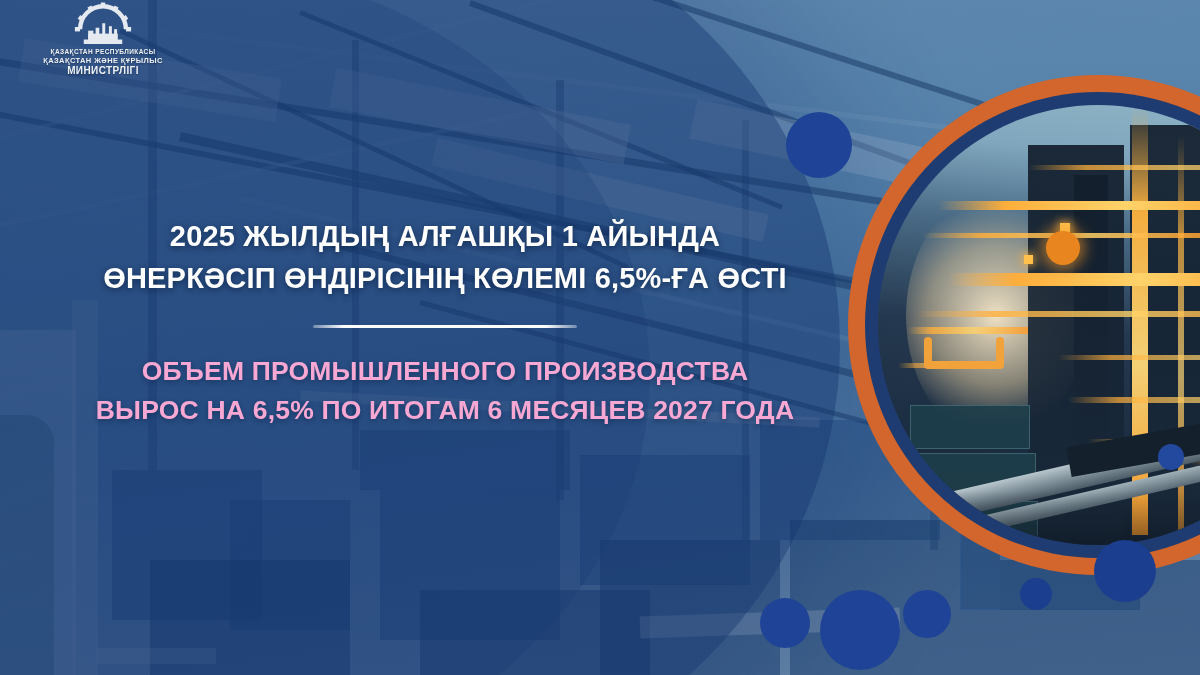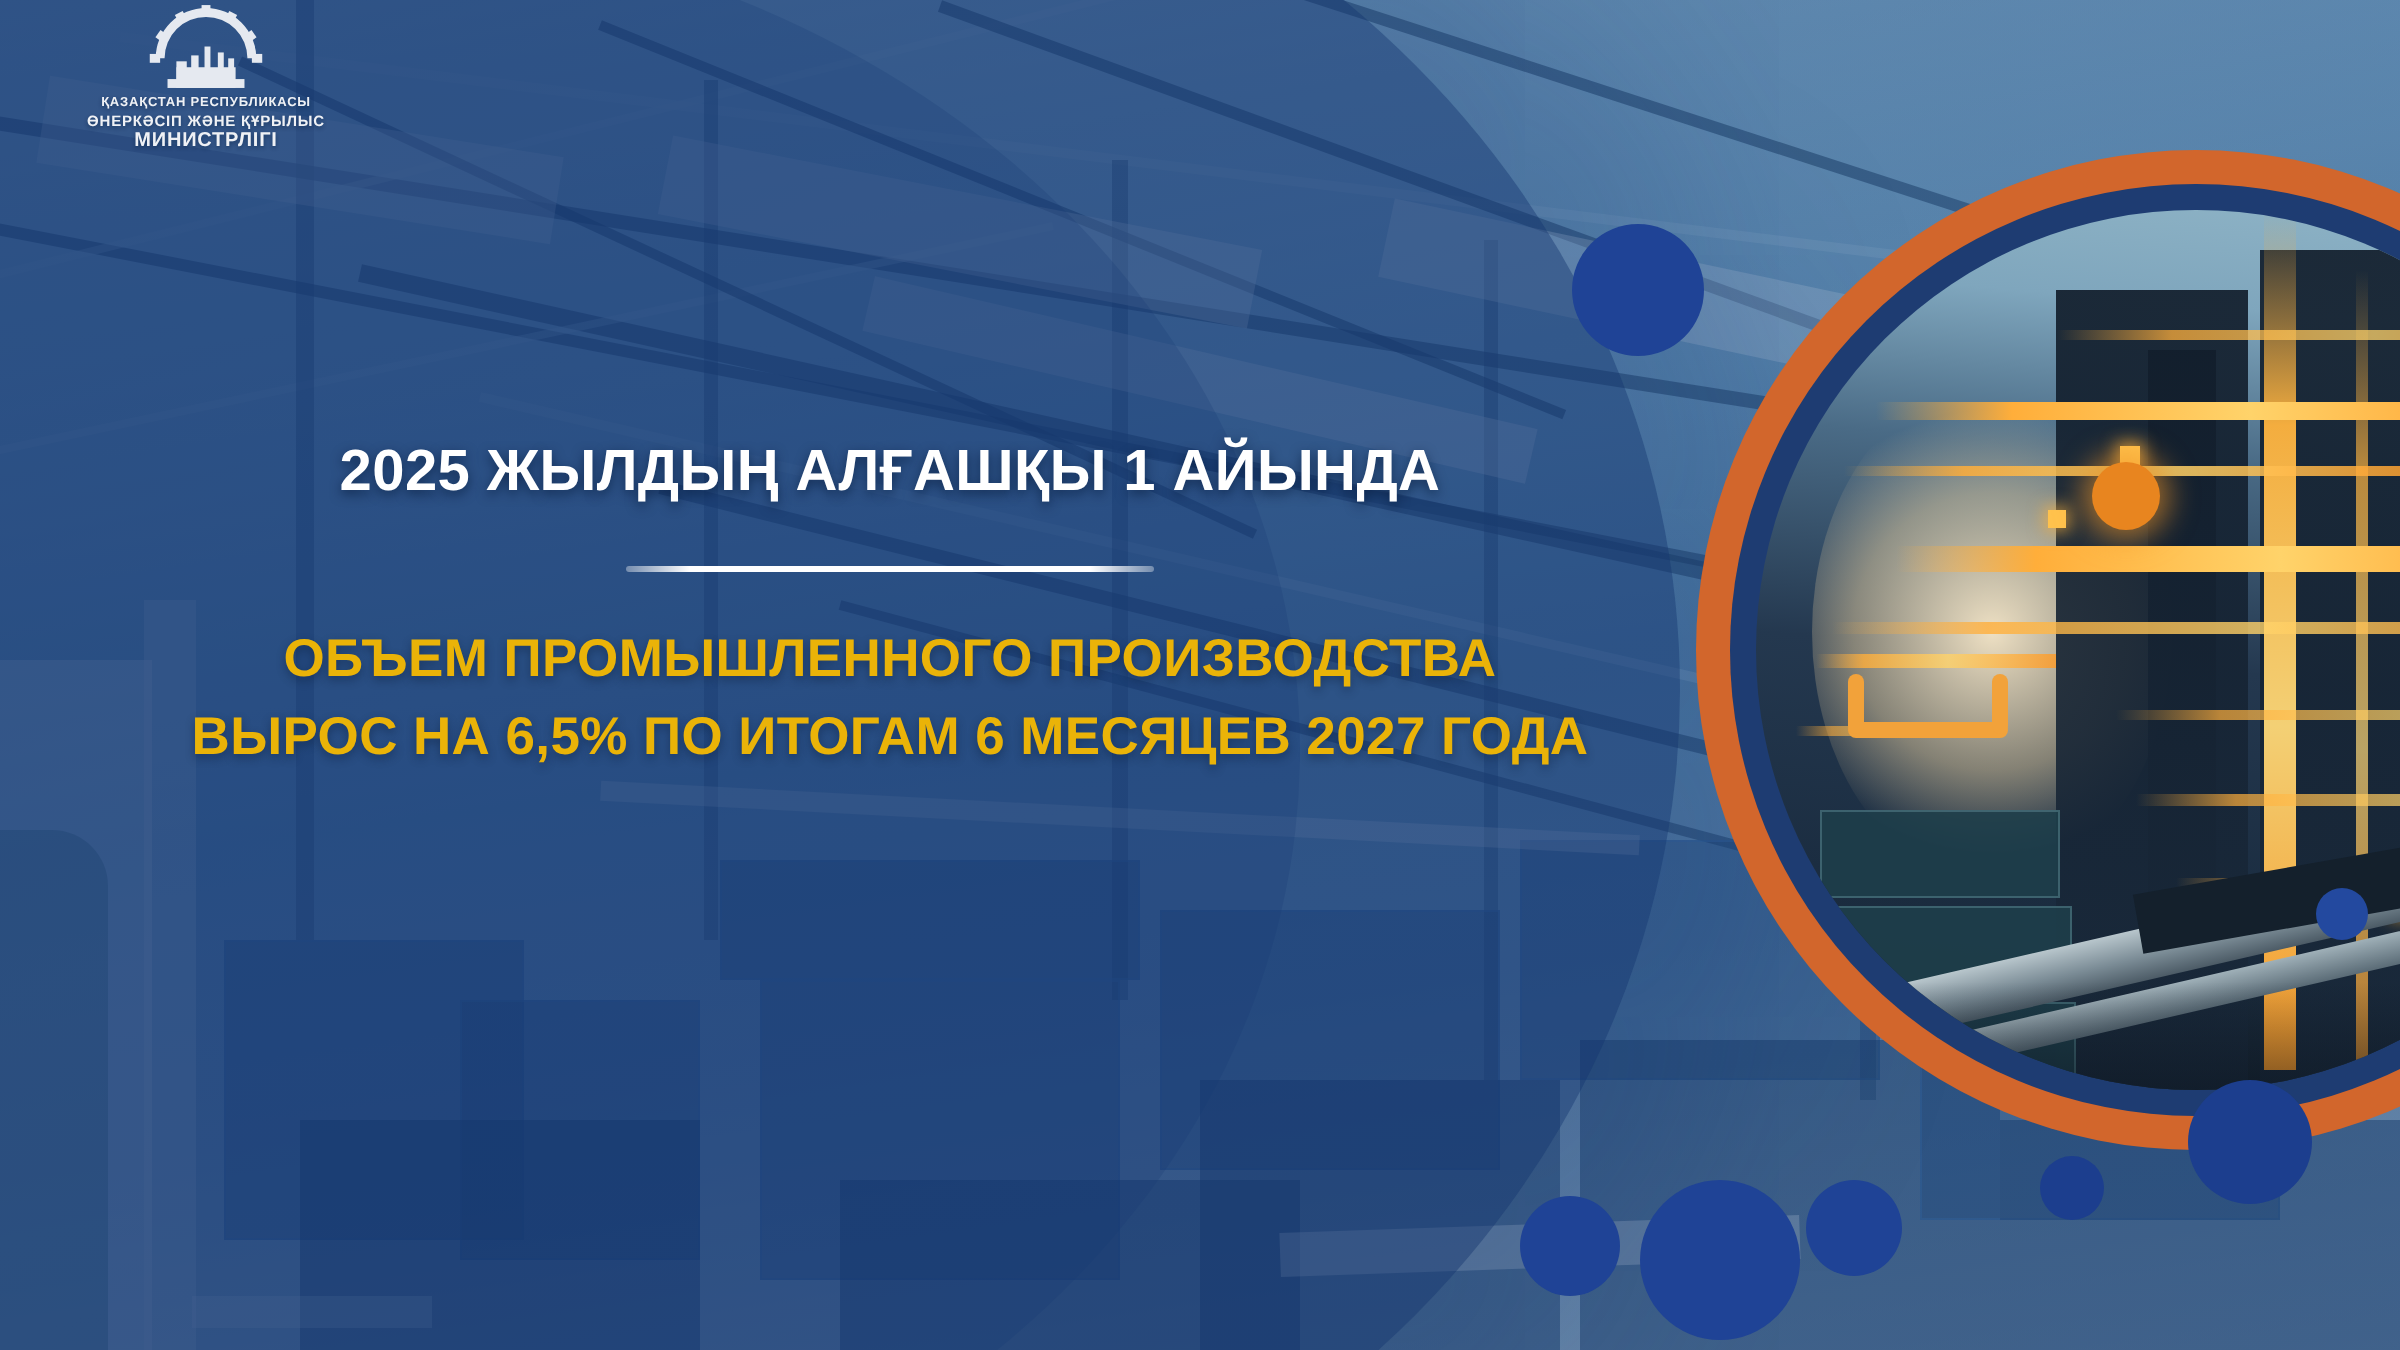--- a/index.html
+++ b/index.html
@@ -70,21 +70,21 @@
     color:#ffffff; font-weight:700; font-size:29px; letter-spacing:.2px;
     line-height:1.45; white-space:nowrap;
     text-shadow:0 2px 6px rgba(4,22,52,.6);
   }
   .divider {
     width:264px; height:3px; margin:26px auto 24px;
     background:linear-gradient(90deg, rgba(255,255,255,.35) 0%, #ffffff 12%, #ffffff 88%, rgba(255,255,255,.35) 100%);
     border-radius:2px;
   }
   .ru-line {
-    color:#eab308; font-weight:700; font-size:26.5px; letter-spacing:.2px;
+    color:#f9a8d4; font-weight:700; font-size:26.5px; letter-spacing:.2px;
     line-height:1.48; white-space:nowrap;
     text-shadow:0 2px 5px rgba(10,28,58,.45);
   }
 
   
   .badge {
     position:absolute; left:848px; top:75px; width:500px; height:500px;
     border-radius:50%;
     background:#d2662c;      
     padding:17px;
@@ -253,25 +253,26 @@
         <rect x="30" y="38" width="7" height="18"></rect>
         <rect x="40" y="34" width="5" height="22"></rect>
         <rect x="49" y="28" width="4" height="28"></rect>
         <rect x="58" y="32" width="4" height="24"></rect>
         <rect x="65" y="36" width="4" height="20"></rect>
         <rect x="24" y="50" width="52" height="6"></rect>
       </g>
     </svg>
     <div class="logo-lines">
       <div class="ll1">ҚАЗАҚСТАН РЕСПУБЛИКАСЫ</div>
-      <div class="ll2">ӨНЕРКӘСІП ЖӘНЕ ҚҰРЫЛЫС</div>
+      <div class="ll2">ҚАЗАҚСТАН ЖӘНЕ ҚҰРЫЛЫС</div>
       <div class="ll3">МИНИСТРЛІГІ</div>
     </div>
   </div>
 
   <div class="headline">
     <div class="kz-line">2025 ЖЫЛДЫҢ АЛҒАШҚЫ 1 АЙЫНДА</div>
+    <div class="kz-line">ӨНЕРКӘСІП ӨНДІРІСІНІҢ КӨЛЕМІ 6,5%-ҒА ӨСТІ</div>
     <div class="divider"></div>
     <div class="ru-line">ОБЪЕМ ПРОМЫШЛЕННОГО ПРОИЗВОДСТВА</div>
     <div class="ru-line">ВЫРОС НА 6,5% ПО ИТОГАМ 6 МЕСЯЦЕВ 2027 ГОДА</div>
   </div>
 
 </div>
 
 </body></html>

